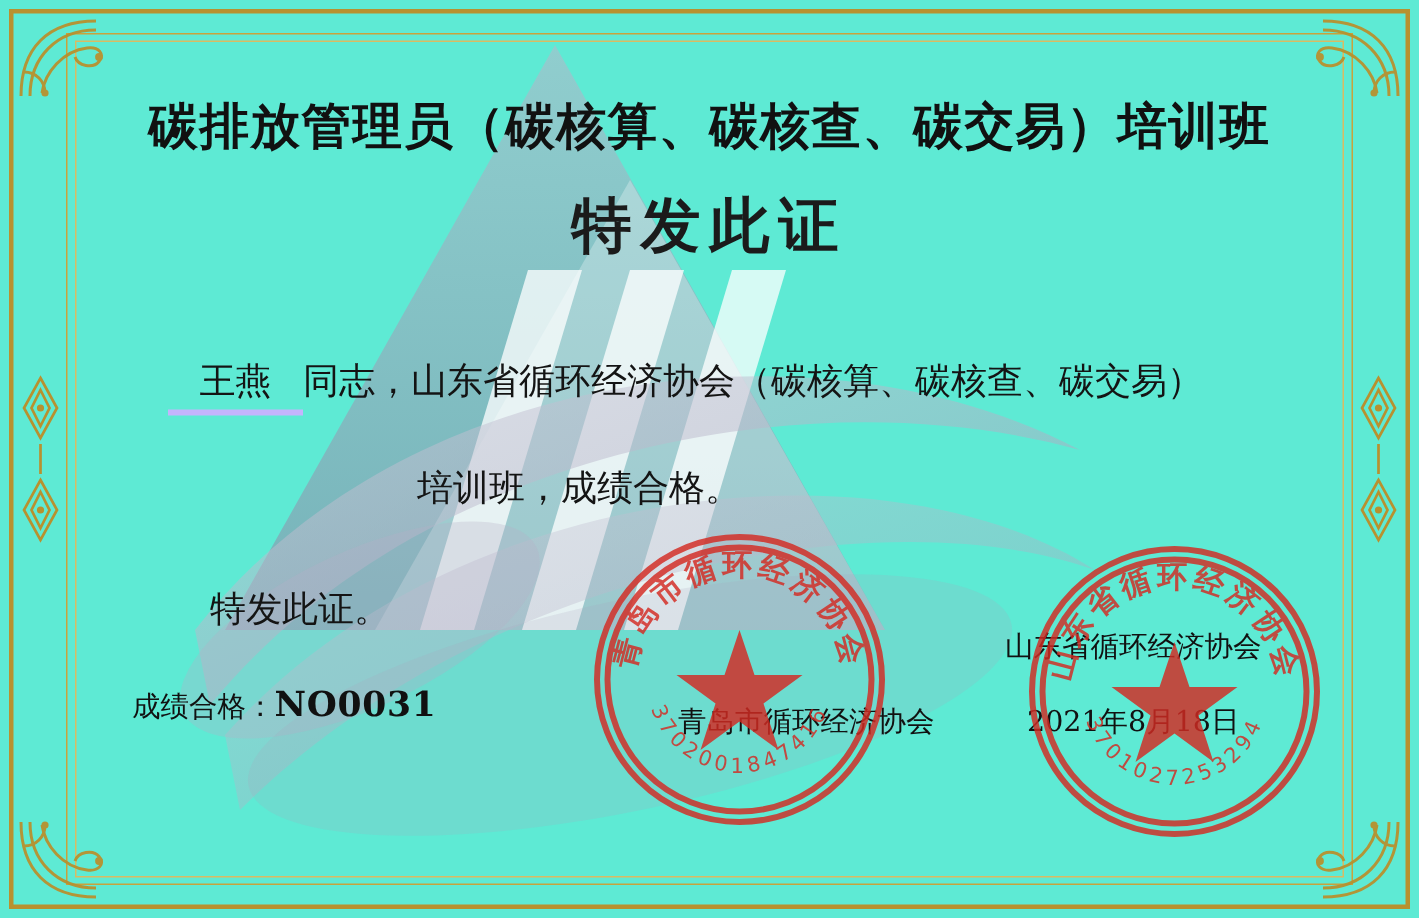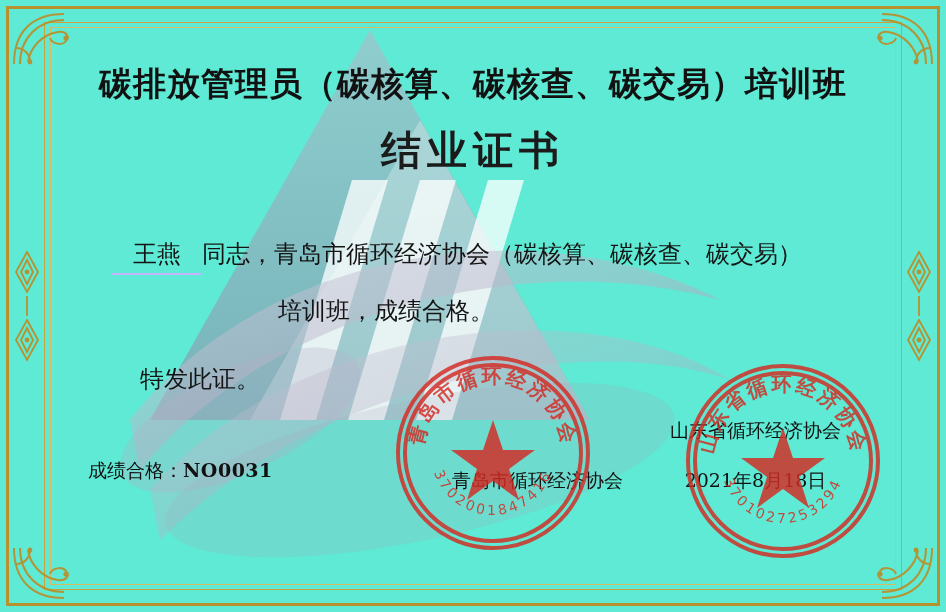--- a/index.html
+++ b/index.html
@@ -106,48 +106,48 @@
   .line1 {
     font-size: 24px;
     line-height: 1.5;
     white-space: nowrap;
   }
   .line1 .indent { display: inline-block; width: 34px; }
   .name {
     display: inline-block;
     min-width: 82px;
     text-align: center;
-    border-bottom: 2px solid #c4b5fd;
+    border-bottom: 4px solid #c4b5fd;
     padding: 0 4px 1px 4px;
     font-size: 24px;
   }
   .line2 {
-    margin-top: 20px;
+    margin-top: 32px;
     font-size: 24px;
     padding-left: 200px;
   }
   .line3 {
-    margin-top: 36px;
+    margin-top: 49px;
     font-size: 24px;
     padding-left: 62px;
   }
 
   
   .cert-no {
     position: absolute;
     left: 28px;
     bottom: 92px;
     font-family: "DejaVu Serif", serif;
     font-size: 19px;
     color: #111;
     white-space: nowrap;
   }
   .cert-no .num {
     font-weight: bold;
-    font-size: 19px;
+    font-size: 23px;
     letter-spacing: 0.5px;
   }
 
   .org-left {
     position: absolute;
     left: 392px;
     bottom: 82px;
     font-family: "DejaVu Serif", serif;
     font-size: 19px;
     color: #111;
@@ -299,25 +299,25 @@
       </g>
       <circle cx="17" cy="26" r="2.4" fill="#b8912f"></circle>
       <circle cx="17" cy="94" r="2.4" fill="#b8912f"></circle>
     </svg>
   </div>
 
   <div class="content">
 
     <div class="title">碳排放管理员（碳核算、碳核查、碳交易）培训班</div>
 
-    <div class="subtitle">结业证书</div>
+    <div class="subtitle">特发此证</div>
 
     <div class="body-block">
       <div class="line1">
-        <span class="indent"></span><span class="name">王燕</span><span>同志，青岛市循环经济协会（碳核算、碳核查、碳交易）</span>
+        <span class="indent"></span><span class="name">王燕</span><span>同志，山东省循环经济协会（碳核算、碳核查、碳交易）</span>
       </div>
       <div class="line2">培训班，成绩合格。</div>
       <div class="line3">特发此证。</div>
     </div>
 
     <div class="cert-no">
       <span>成绩合格：</span><span class="num">NO0031</span>
     </div>
 
     <div class="org-left">青岛市循环经济协会</div>

